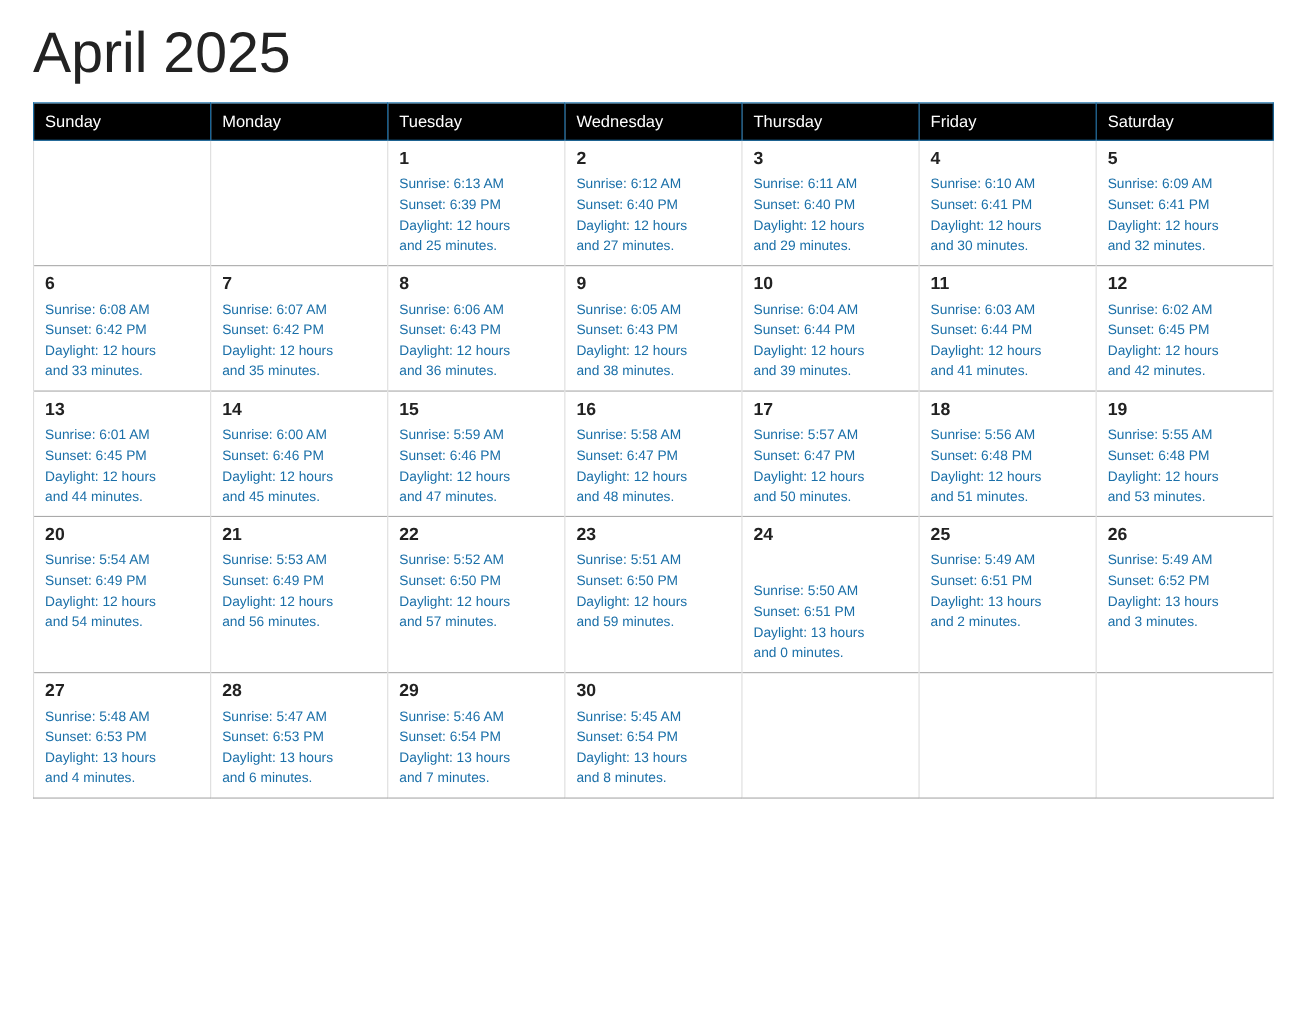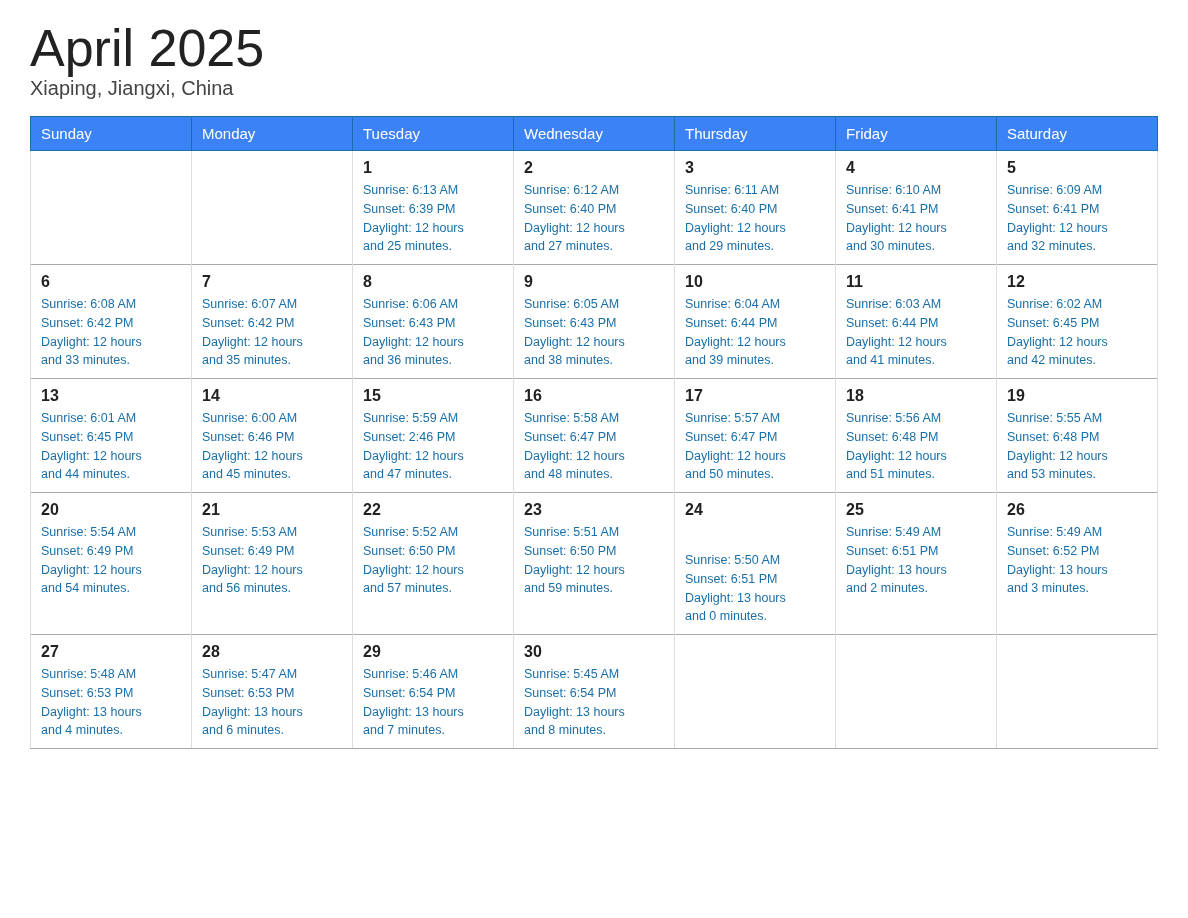--- a/index.html
+++ b/index.html
@@ -45,21 +45,21 @@
       font-size: 20px;
       font-weight: normal;
       color: #444;
     }
     table {
       width: 100%;
       border-collapse: collapse;
       table-layout: fixed;
     }
     thead tr {
-      background-color: #3b82f6;
+      background-color: #000000;
       margin-left: 24px;
     }
     thead th {
       color: #fff;
       padding: 8px 10px;
       text-align: left;
       font-size: 15px;
       font-weight: normal;
       border: 1px solid #1a6fa8;
     }
@@ -96,21 +96,20 @@
     .logo-svg {
       margin-top: 4px;
     }
   </style>
 </head>
 <body>
 
 <div class="header">
   <div class="title-block">
     <h1>April 2025</h1>
-    <h2>Xiaping, Jiangxi, China</h2>
   </div>
 </div>
 
 <table>
   <thead>
     <tr>
       <th>Sunday</th>
       <th>Monday</th>
       <th>Tuesday</th>
       <th>Wednesday</th>
@@ -221,21 +220,21 @@
         <td>
           <span class="day-number">14</span>
           <div class="day-info" style="white-space: pre-line;">Sunrise: 6:00 AM
 Sunset: 6:46 PM
 Daylight: 12 hours
 and 45 minutes.</div>
         </td>
         <td>
           <span class="day-number">15</span>
           <div class="day-info" style="white-space: pre-line;">Sunrise: 5:59 AM
-Sunset: 2:46 PM
+Sunset: 6:46 PM
 Daylight: 12 hours
 and 47 minutes.</div>
         </td>
         <td>
           <span class="day-number">16</span>
           <div class="day-info" style="white-space: pre-line;">Sunrise: 5:58 AM
 Sunset: 6:47 PM
 Daylight: 12 hours
 and 48 minutes.</div>
         </td>

